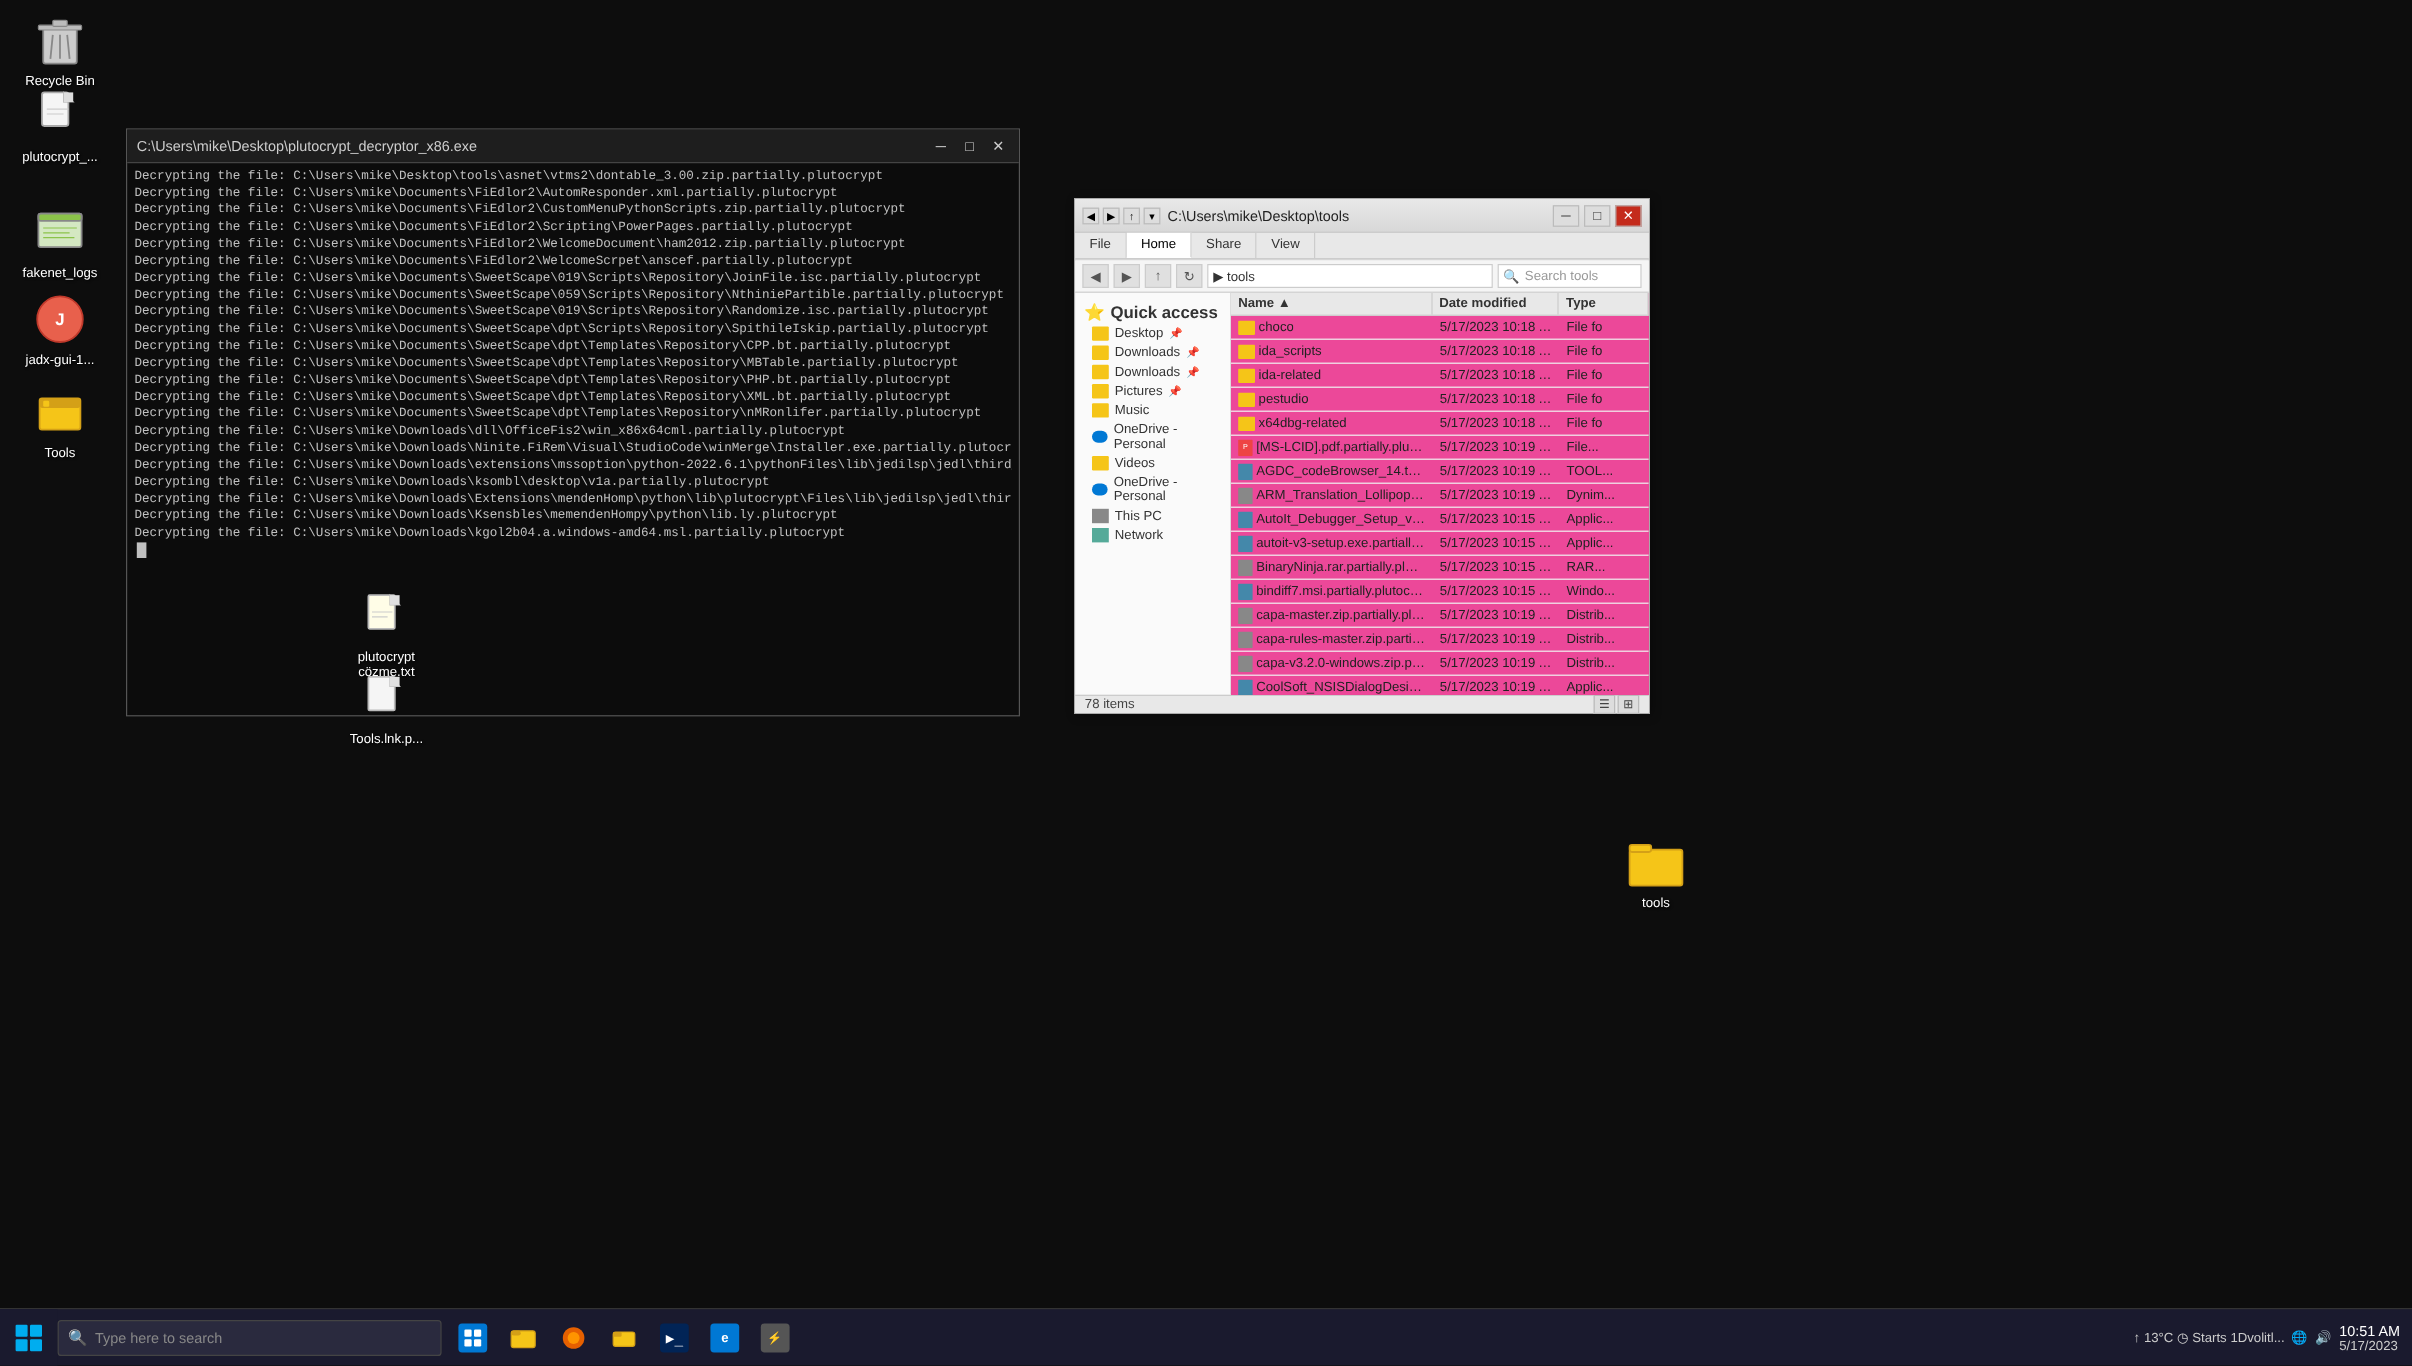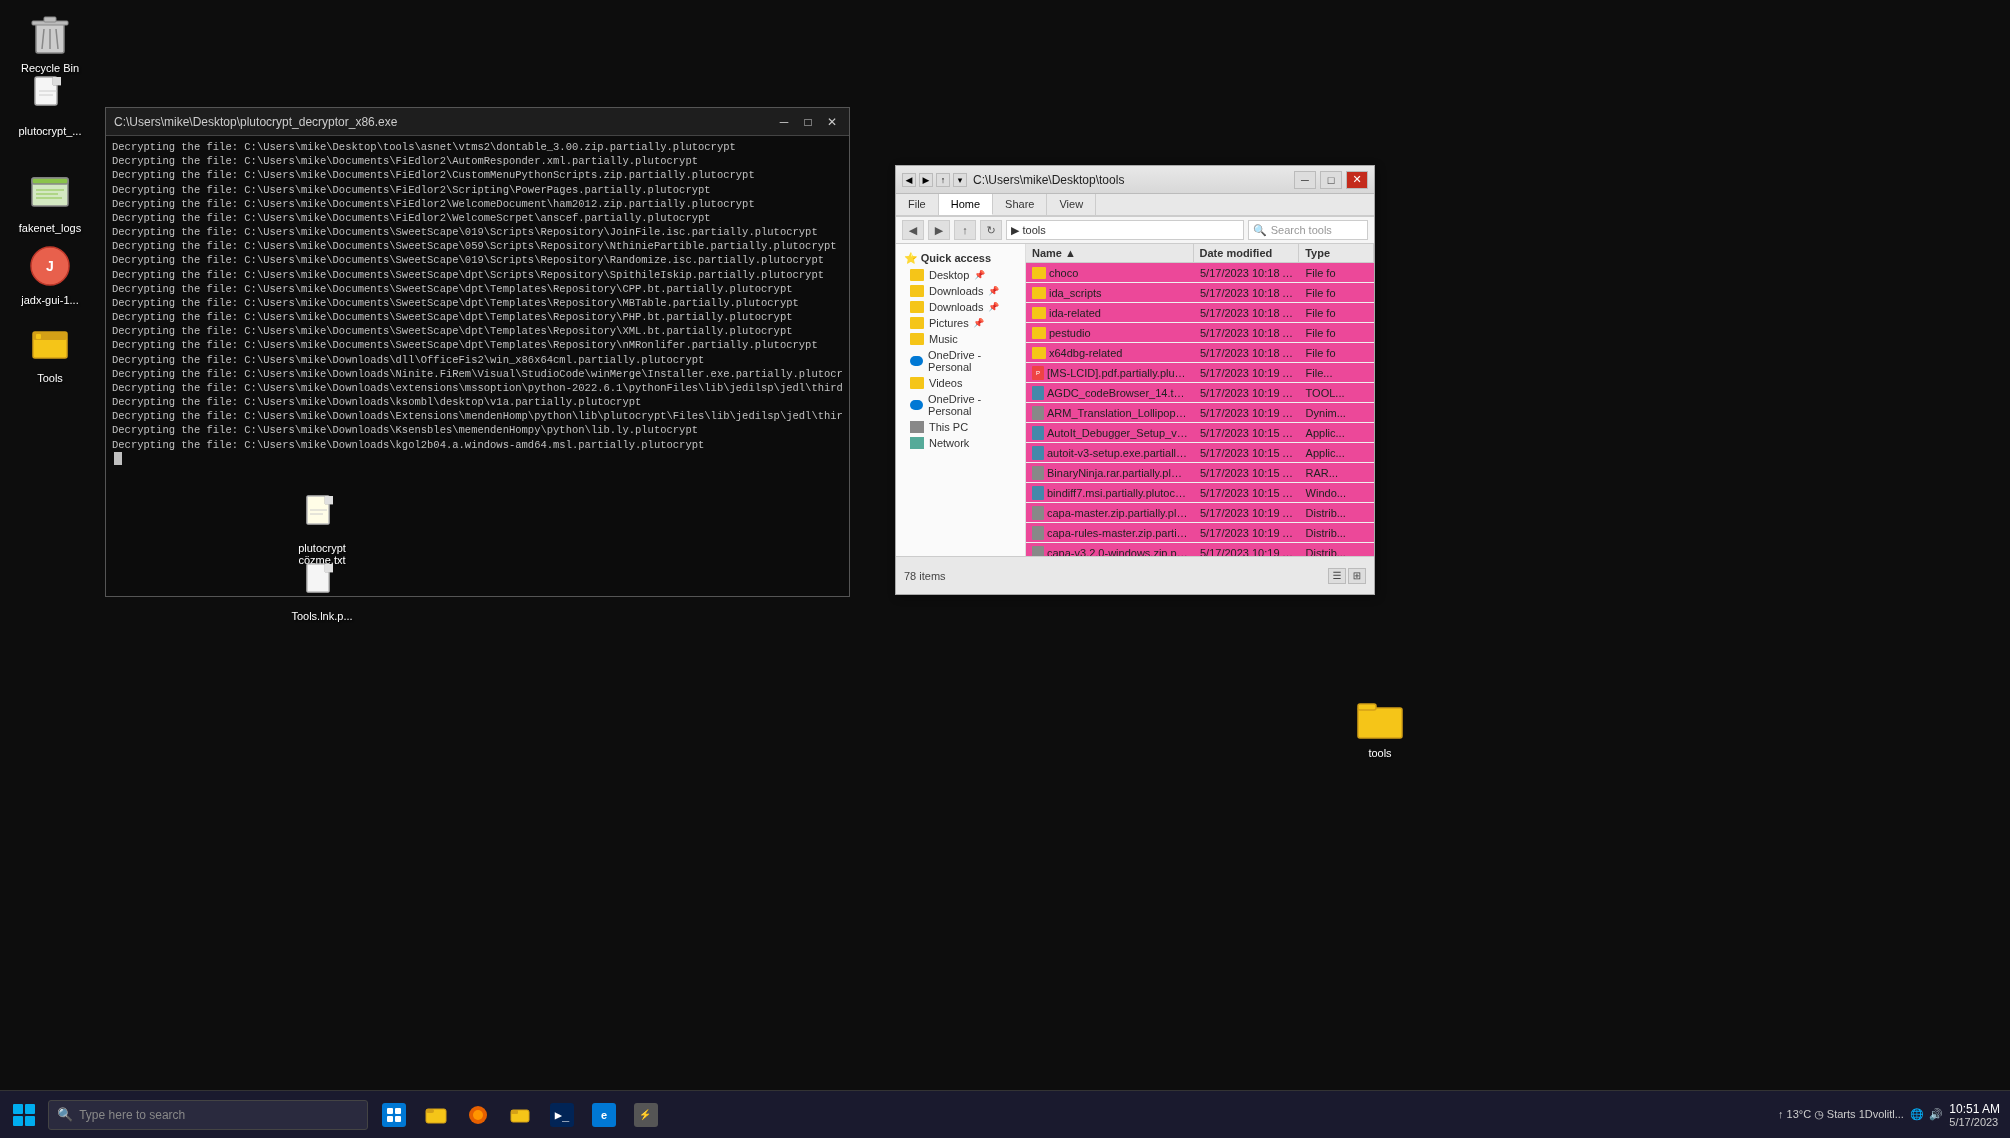--- a/index.html
+++ b/index.html
@@ -256,21 +256,21 @@
       overflow: hidden;
     }
     .explorer-sidebar {
       width: 130px;
       background: #fafafa;
       border-right: 1px solid #ddd;
       overflow-y: auto;
       padding: 4px 0;
     }
     .sidebar-section-label {
-      font-size: 11px;
+      font-size: 14px;
       font-weight: bold;
       color: #333;
       padding: 4px 8px 2px 8px;
       cursor: pointer;
     }
     .sidebar-item-row {
       display: flex;
       align-items: center;
       padding: 2px 4px 2px 14px;
       font-size: 11px;
@@ -386,21 +386,21 @@
       width: 12px;
       height: 14px;
       background: #888;
       border-radius: 1px;
       display: inline-block;
       flex-shrink: 0;
     }
 
     
     .explorer-statusbar {
-      height: 38px;
+      height: 15px;
       background: #e8e8e8;
       border-top: 1px solid #ccc;
       display: flex;
       align-items: center;
       padding: 0 8px;
       font-size: 11px;
       color: #444;
       justify-content: space-between;
     }
     .statusbar-view-btns {

